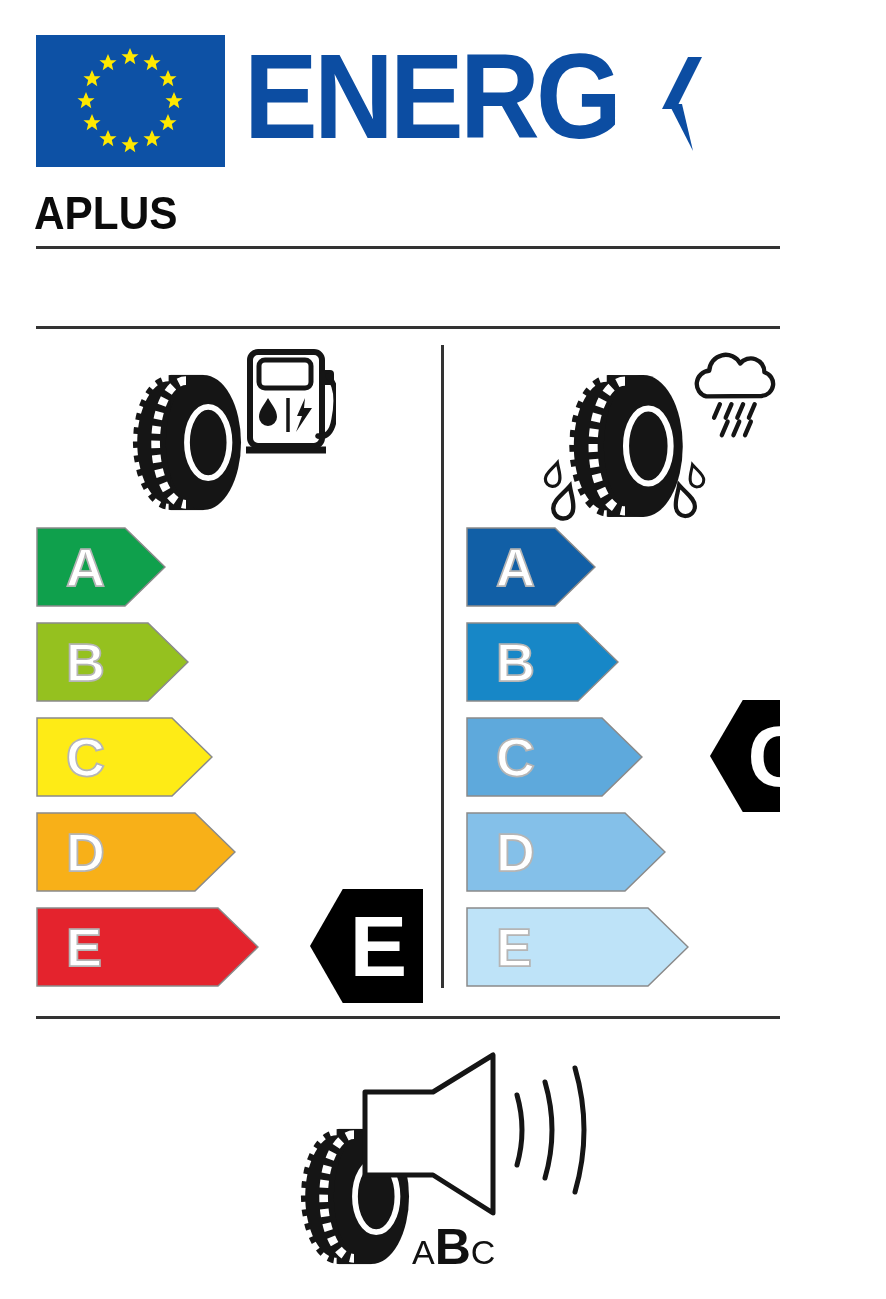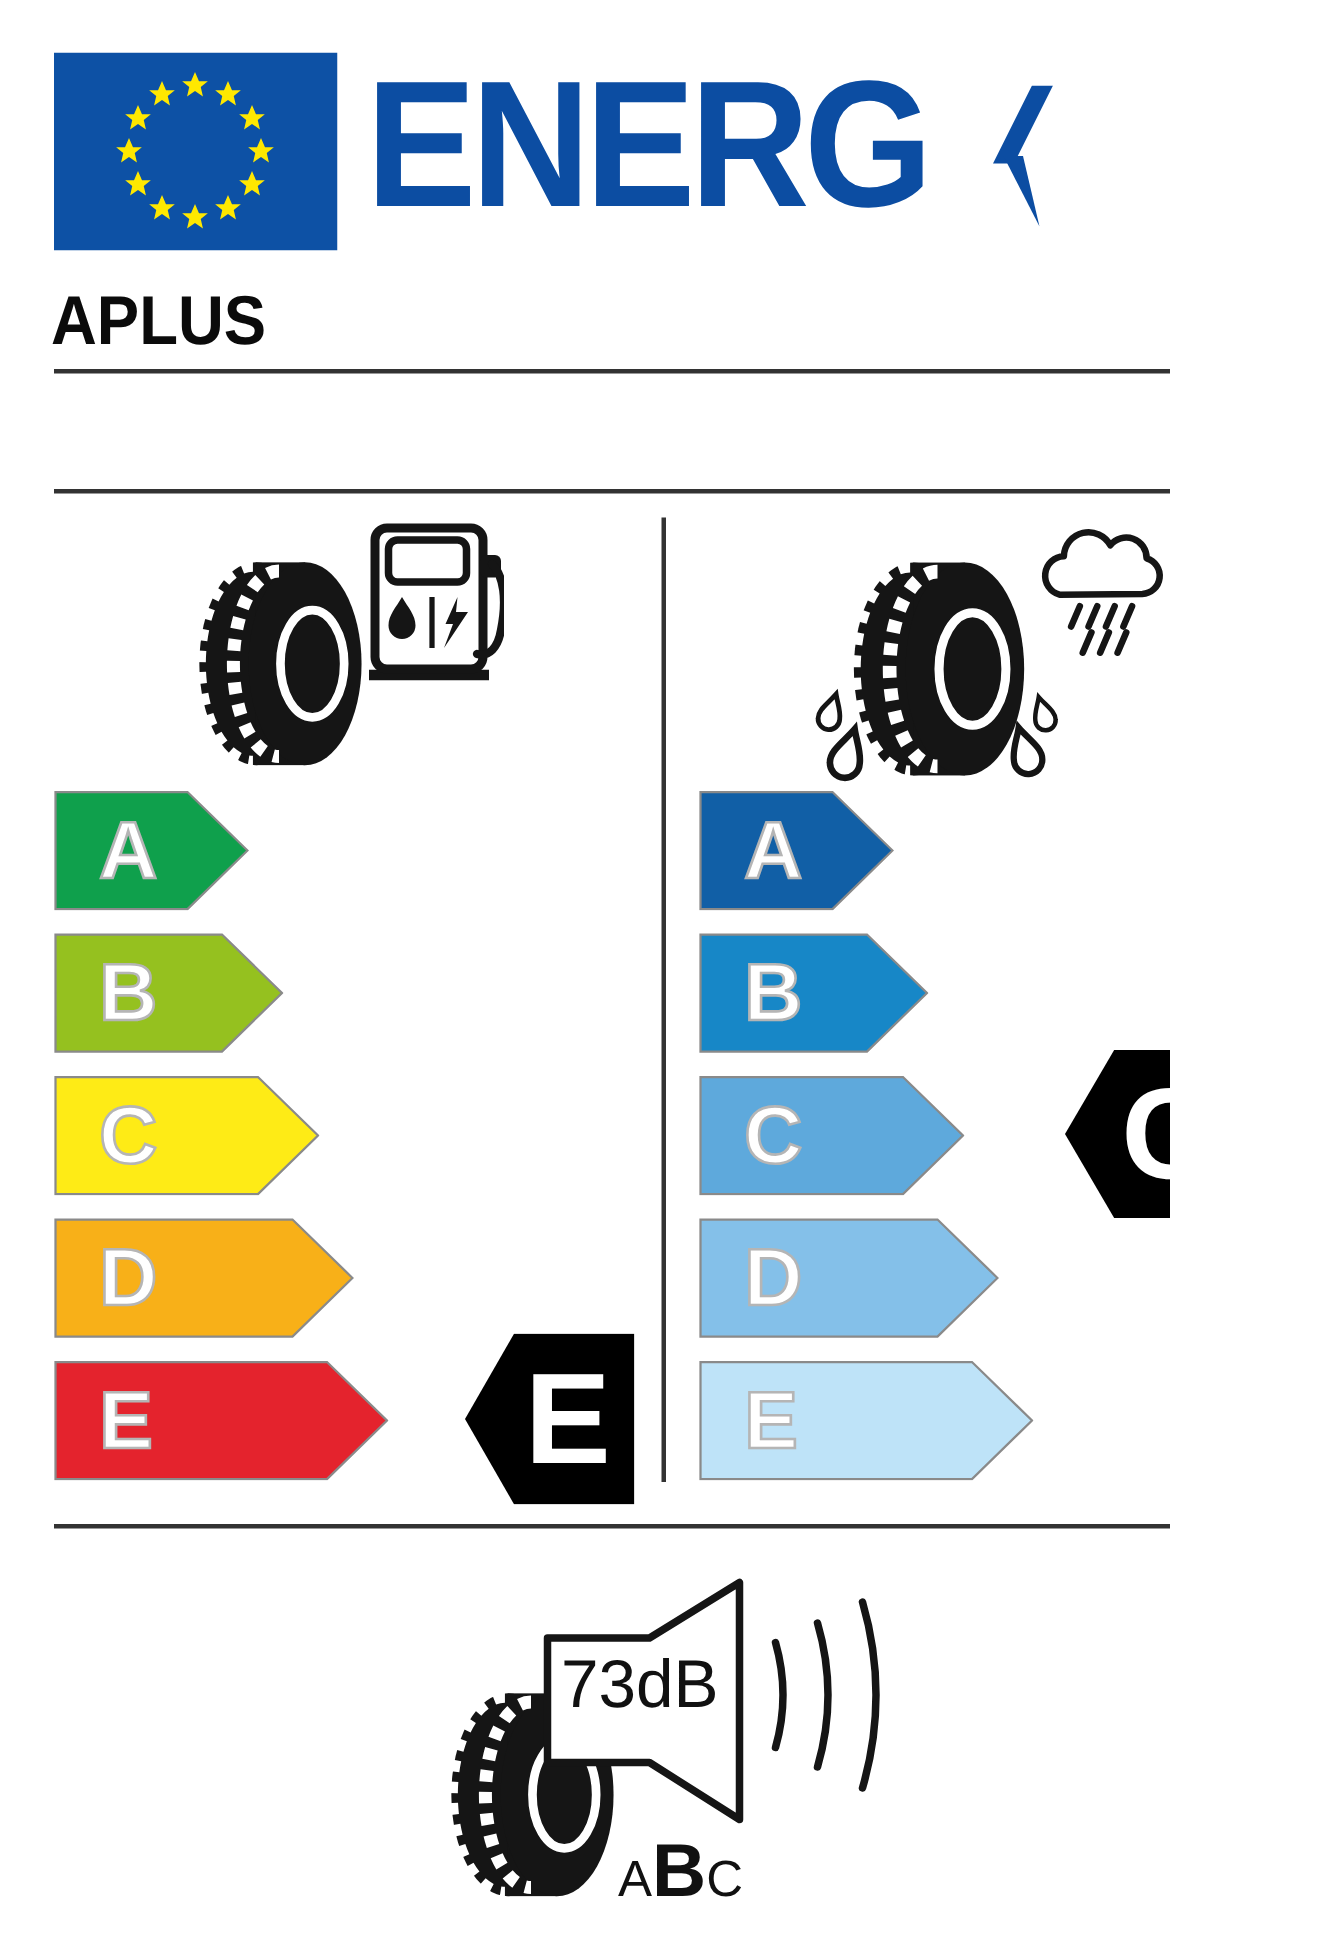--- a/index.html
+++ b/index.html
@@ -199,21 +199,20 @@
   <div class="abs rule" style="left:36px;top:1016px;width:814px;"></div>
 
   <svg class="abs" style="left:298px;top:1126px;" width="112" height="141" viewBox="0 0 116 146">
       <use href="#tyre"></use>
     </svg>
 
   <svg class="abs" style="left:360px;top:1048px;" width="140" height="170" viewBox="0 0 140 170">
     <path d="M5,44 H73 L133,7 V165 L73,127 H5 Z" fill="#fff" stroke="#151515" stroke-width="5" stroke-linejoin="round"></path>
   </svg>
 
-  <div class="abs db-text" style="left:374px;top:1100px;">73dB</div>
 
   <svg class="abs" style="left:505px;top:1060px;" width="105" height="140" viewBox="0 0 105 140">
     <g fill="none" stroke="#151515" stroke-width="5" stroke-linecap="round">
       <path d="M12,35 q10,35 0,70"></path>
       <path d="M40,22 q14,48 0,96"></path>
       <path d="M70,8 q18,62 0,124"></path>
     </g>
   </svg>
 
   <div class="abs abc" style="left:412px;top:1222px;">

